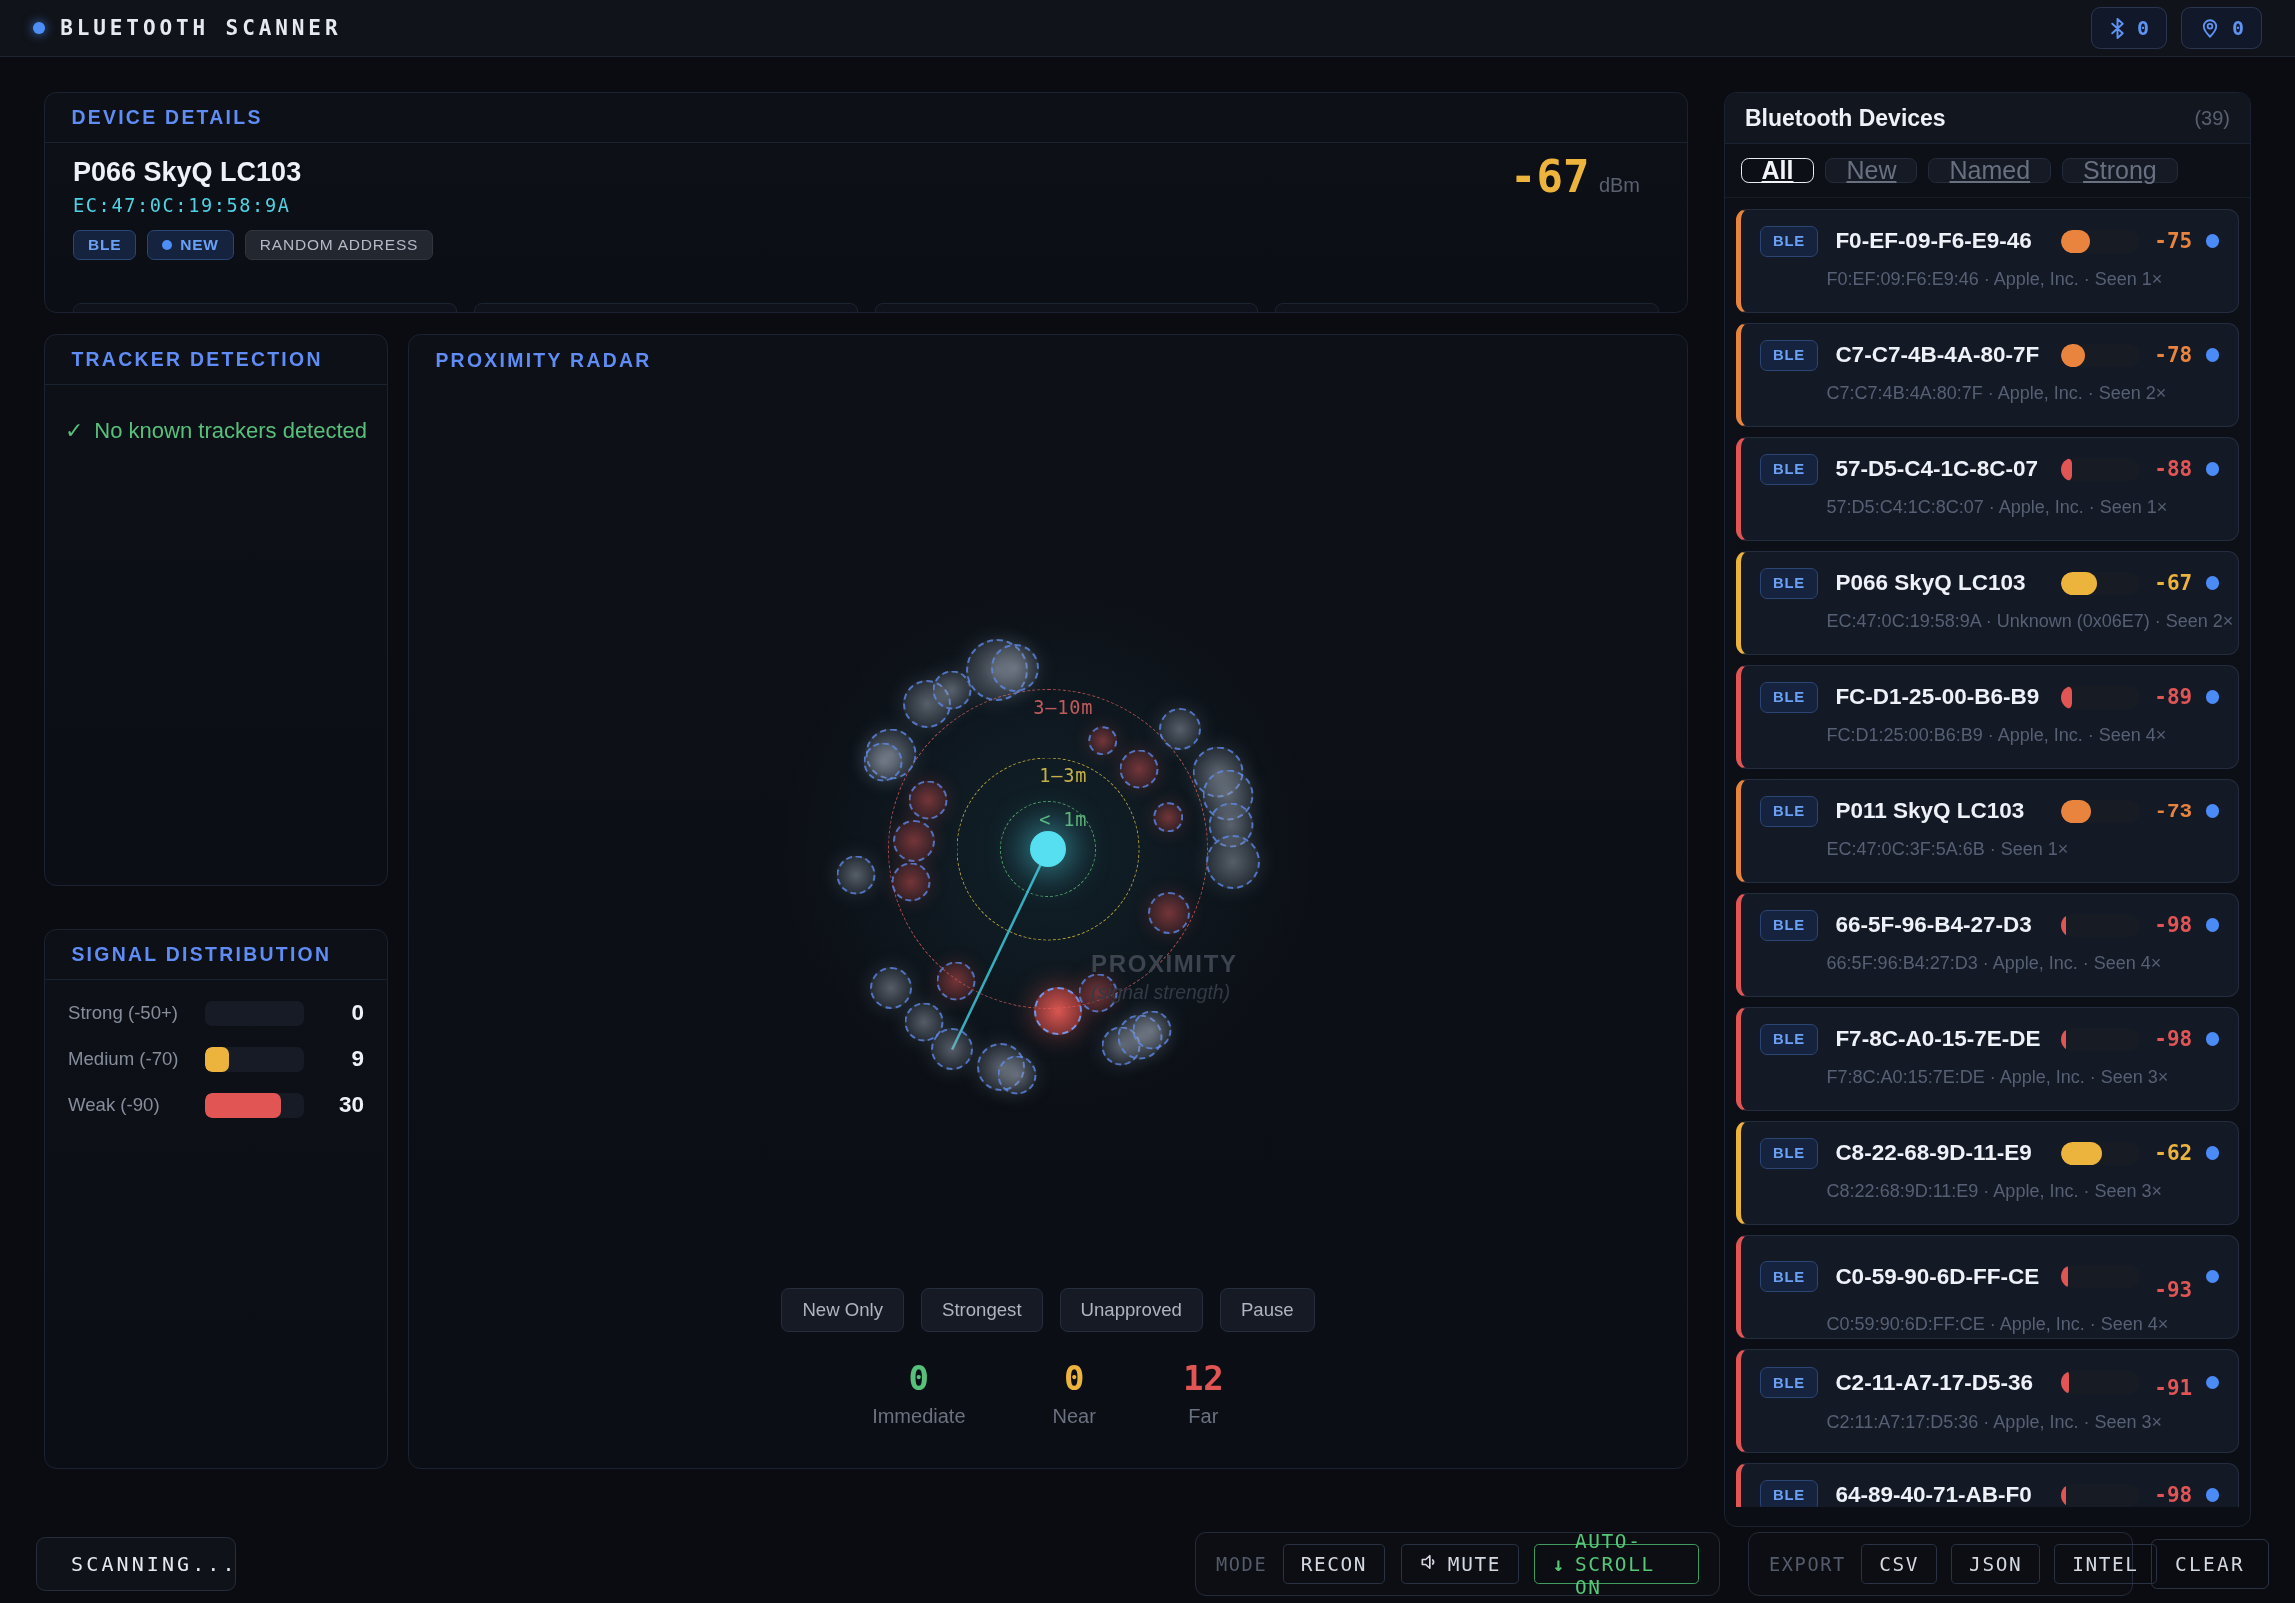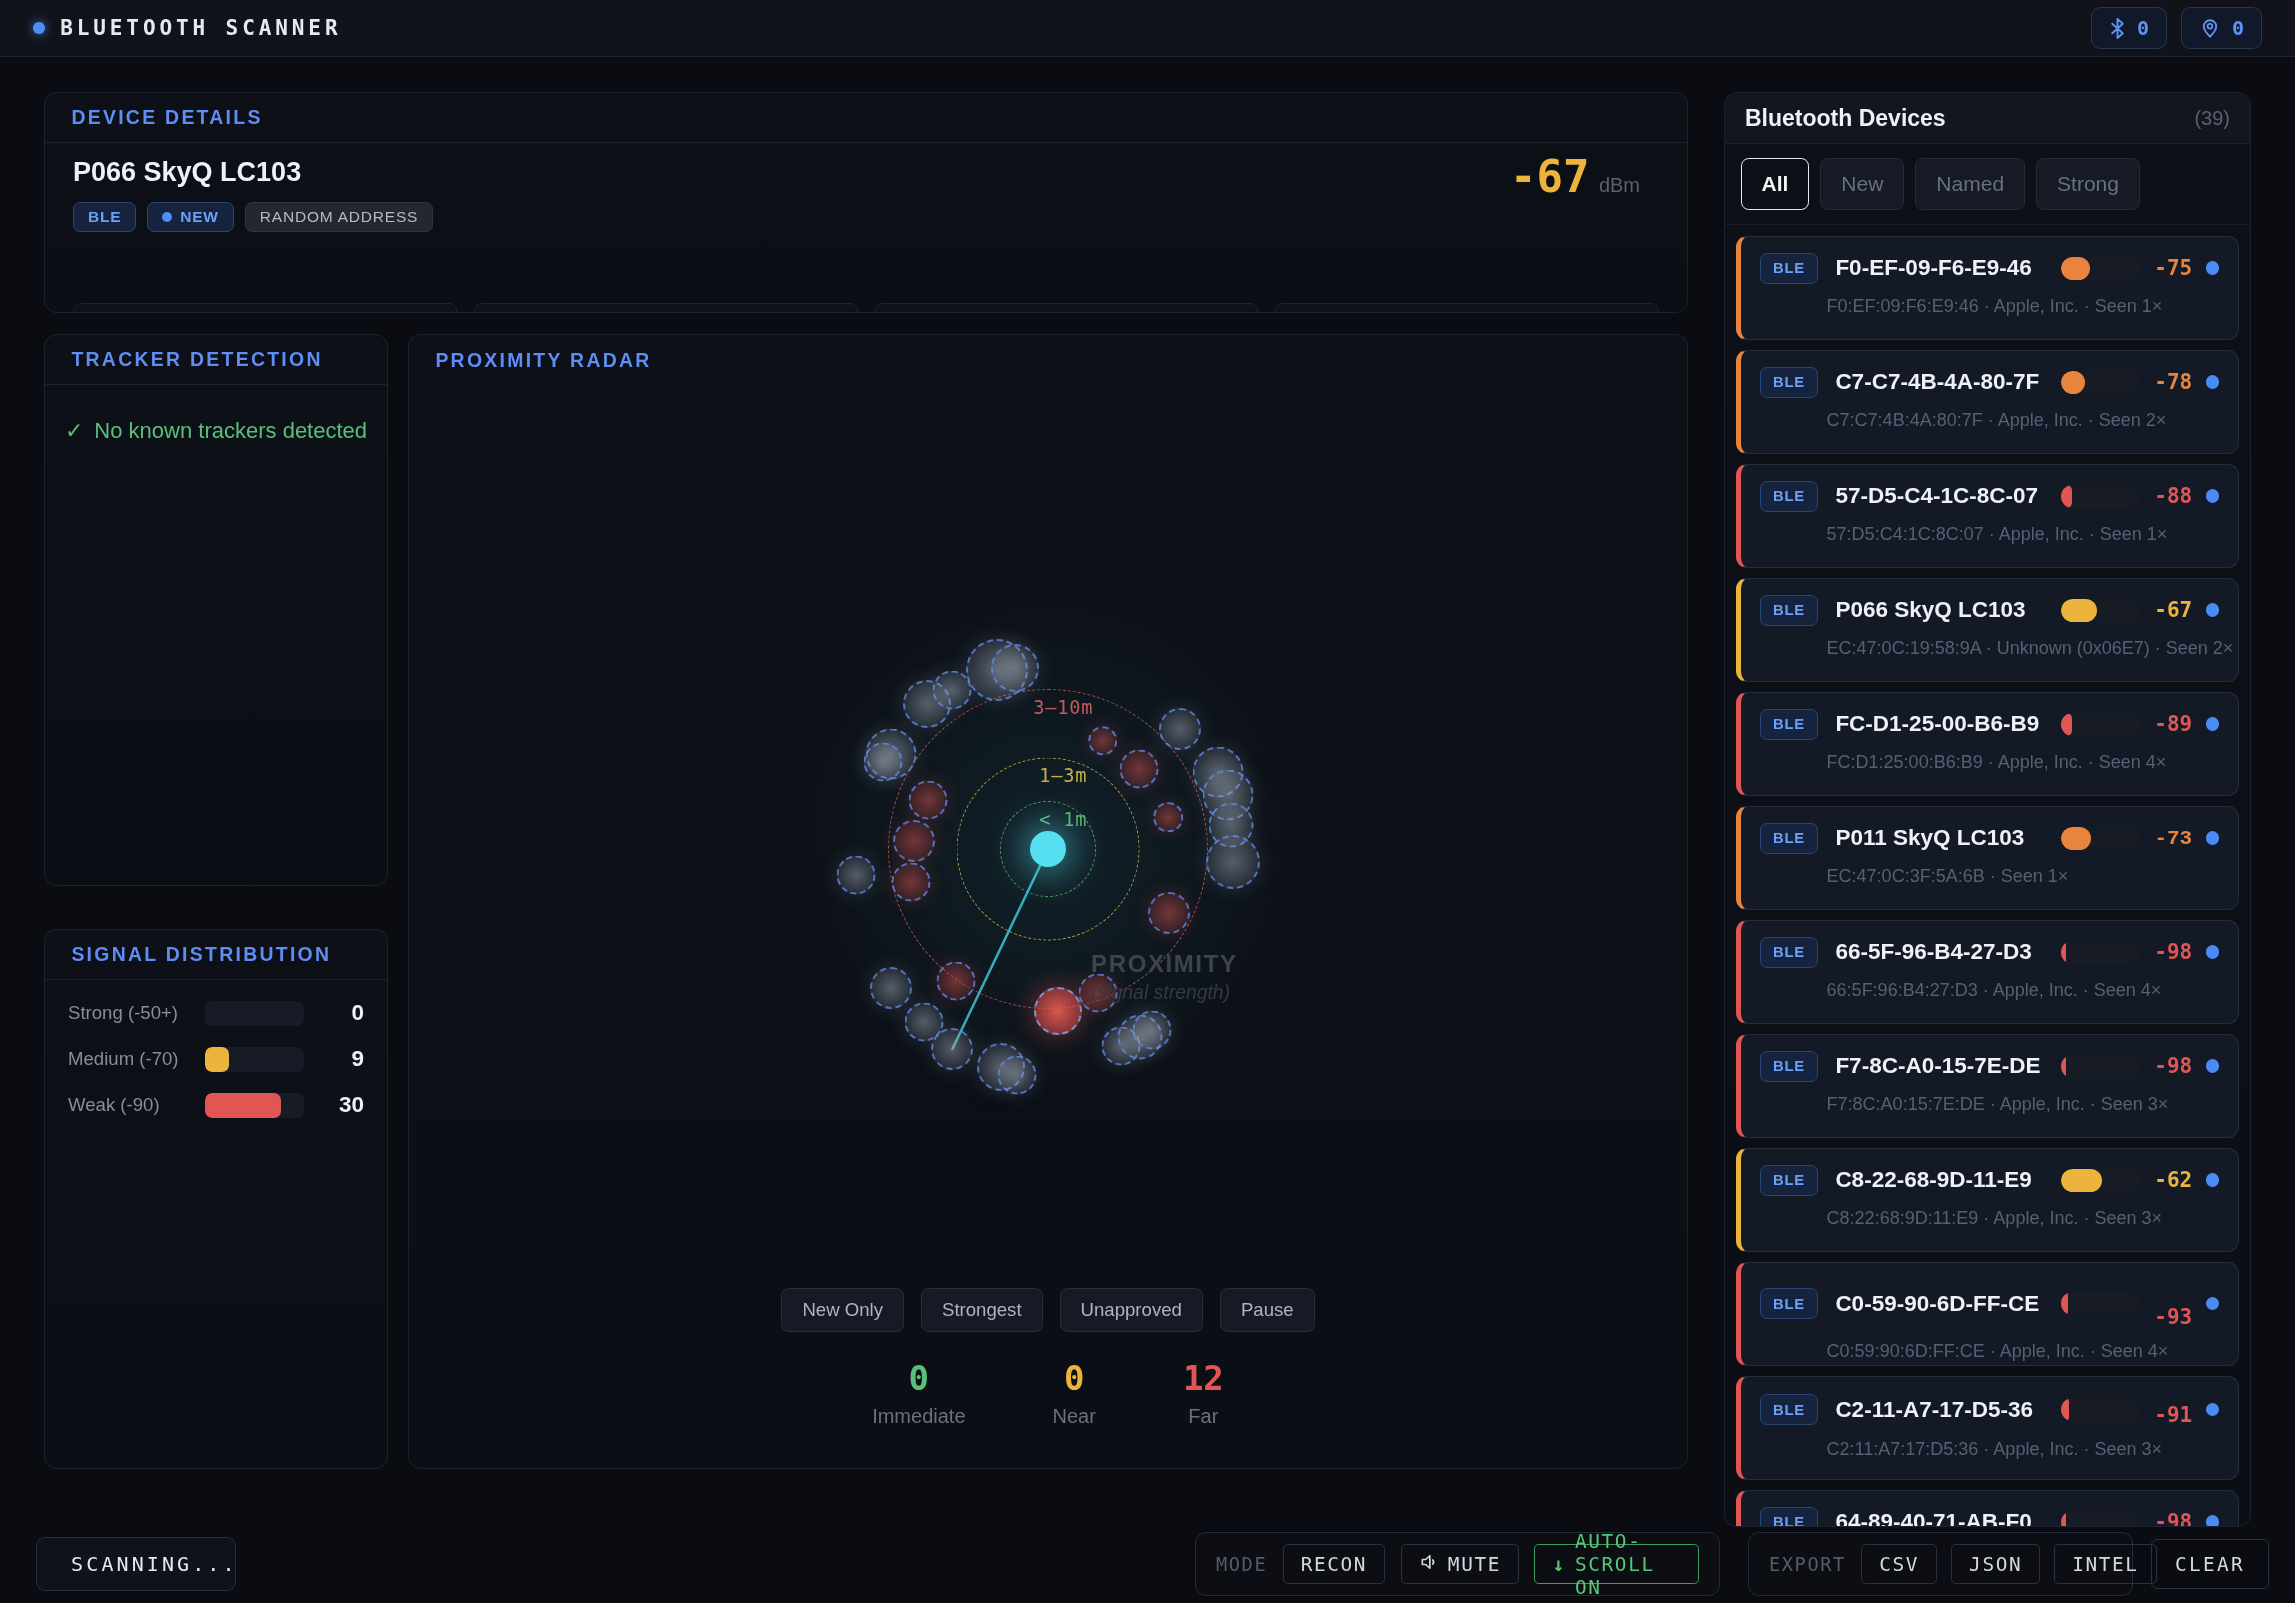--- a/index.html
+++ b/index.html
@@ -97,22 +97,22 @@
   .radar-stats { display:flex; gap:87px; margin-top:26.4px; text-align:center; }
   .stat .num { font-size:34px; font-weight:bold; font-family:"DejaVu Sans Mono", monospace; }
   .stat .lab { font-size:20px; color:#6a7180; margin-top:6.2px; }
 
   
   #sidebar { left:1724px; top:92px; width:527px; height:1435px; }
   .sb-header { height:51px; background:#12161f; border-bottom:1.6px solid #1c2330; display:flex; align-items:center; padding:0 20px; }
   .sb-title { font-size:23px; font-weight:bold; color:#eef1f7; }
   .sb-count { margin-left:auto; font-size:20px; color:#596070; }
   .sb-tabs { display:flex; gap:11px; padding:14px 15.5px; border-bottom:1.6px solid #161d29; }
-  .tab { height:52px; padding:0 20px; display:flex; align-items:center; border-radius:7.8px; font-size:21px;
-    background:#151a25; border:1.6px solid #242c3b; color:#697080; }
+  .tab { height:25px; padding:0 20px; display:flex; align-items:center; border-radius:7.8px; font-size:25px;
+    background:#151a25; border:1.6px solid #242c3b; color:#697080;text-decoration:underline; }
   .tab.active { background:#0c0f15; border:1.6px solid #e9ecf2; color:#f2f4f8; font-weight:bold; }
   .sb-list { padding:11px 11px 0 11px; overflow:hidden; height:calc(100% - 124px); }
   .dev-card { position:relative; height:104px; margin-bottom:10px; background:#141926; border:0.8px solid #232d3e;
     border-left:5.4px solid #e25555; border-radius:11px; padding:15.5px 18.6px 0 18.6px; }
   .dc-row1 { display:flex; align-items:center; }
   .dc-ble { flex:0 0 auto; height:31px; padding:0 12.4px; display:flex; align-items:center; border-radius:7px;
     background:#16233f; border:0.8px solid #2b4574; color:#6ba1f5; font-size:14.8px; font-weight:bold; letter-spacing:0.8px; }
   .dc-name { margin-left:17px; font-size:22.5px; font-weight:bold; color:#eef1f7; white-space:nowrap; }
   .dc-pill { margin-left:auto; width:79px; height:23px; border-radius:11.7px; background:#171b24; overflow:hidden; flex:0 0 auto; }
   .dc-fill { height:100%; border-radius:11.7px; }
@@ -163,20 +163,21 @@
         </span>
         <span>0</span>
       </div>
     </div>
   </div>
 
   <div class="panel" id="device-details">
     <div class="panel-header lined">DEVICE DETAILS</div>
     <div class="dd-body">
       <div class="dd-name">P066 SkyQ LC103</div>
+      <div class="dd-mac mono">EC:47:0C:19:58:9A</div>
       <div class="dd-badges">
         <span class="chip blue">BLE</span>
         <span class="chip blue">
             <span class="ndot"></span>
             <span>NEW</span>
           </span>
         <span class="chip gray">RANDOM ADDRESS</span>
       </div>
       <div class="dd-rssi">
         <span class="val">-67</span>

